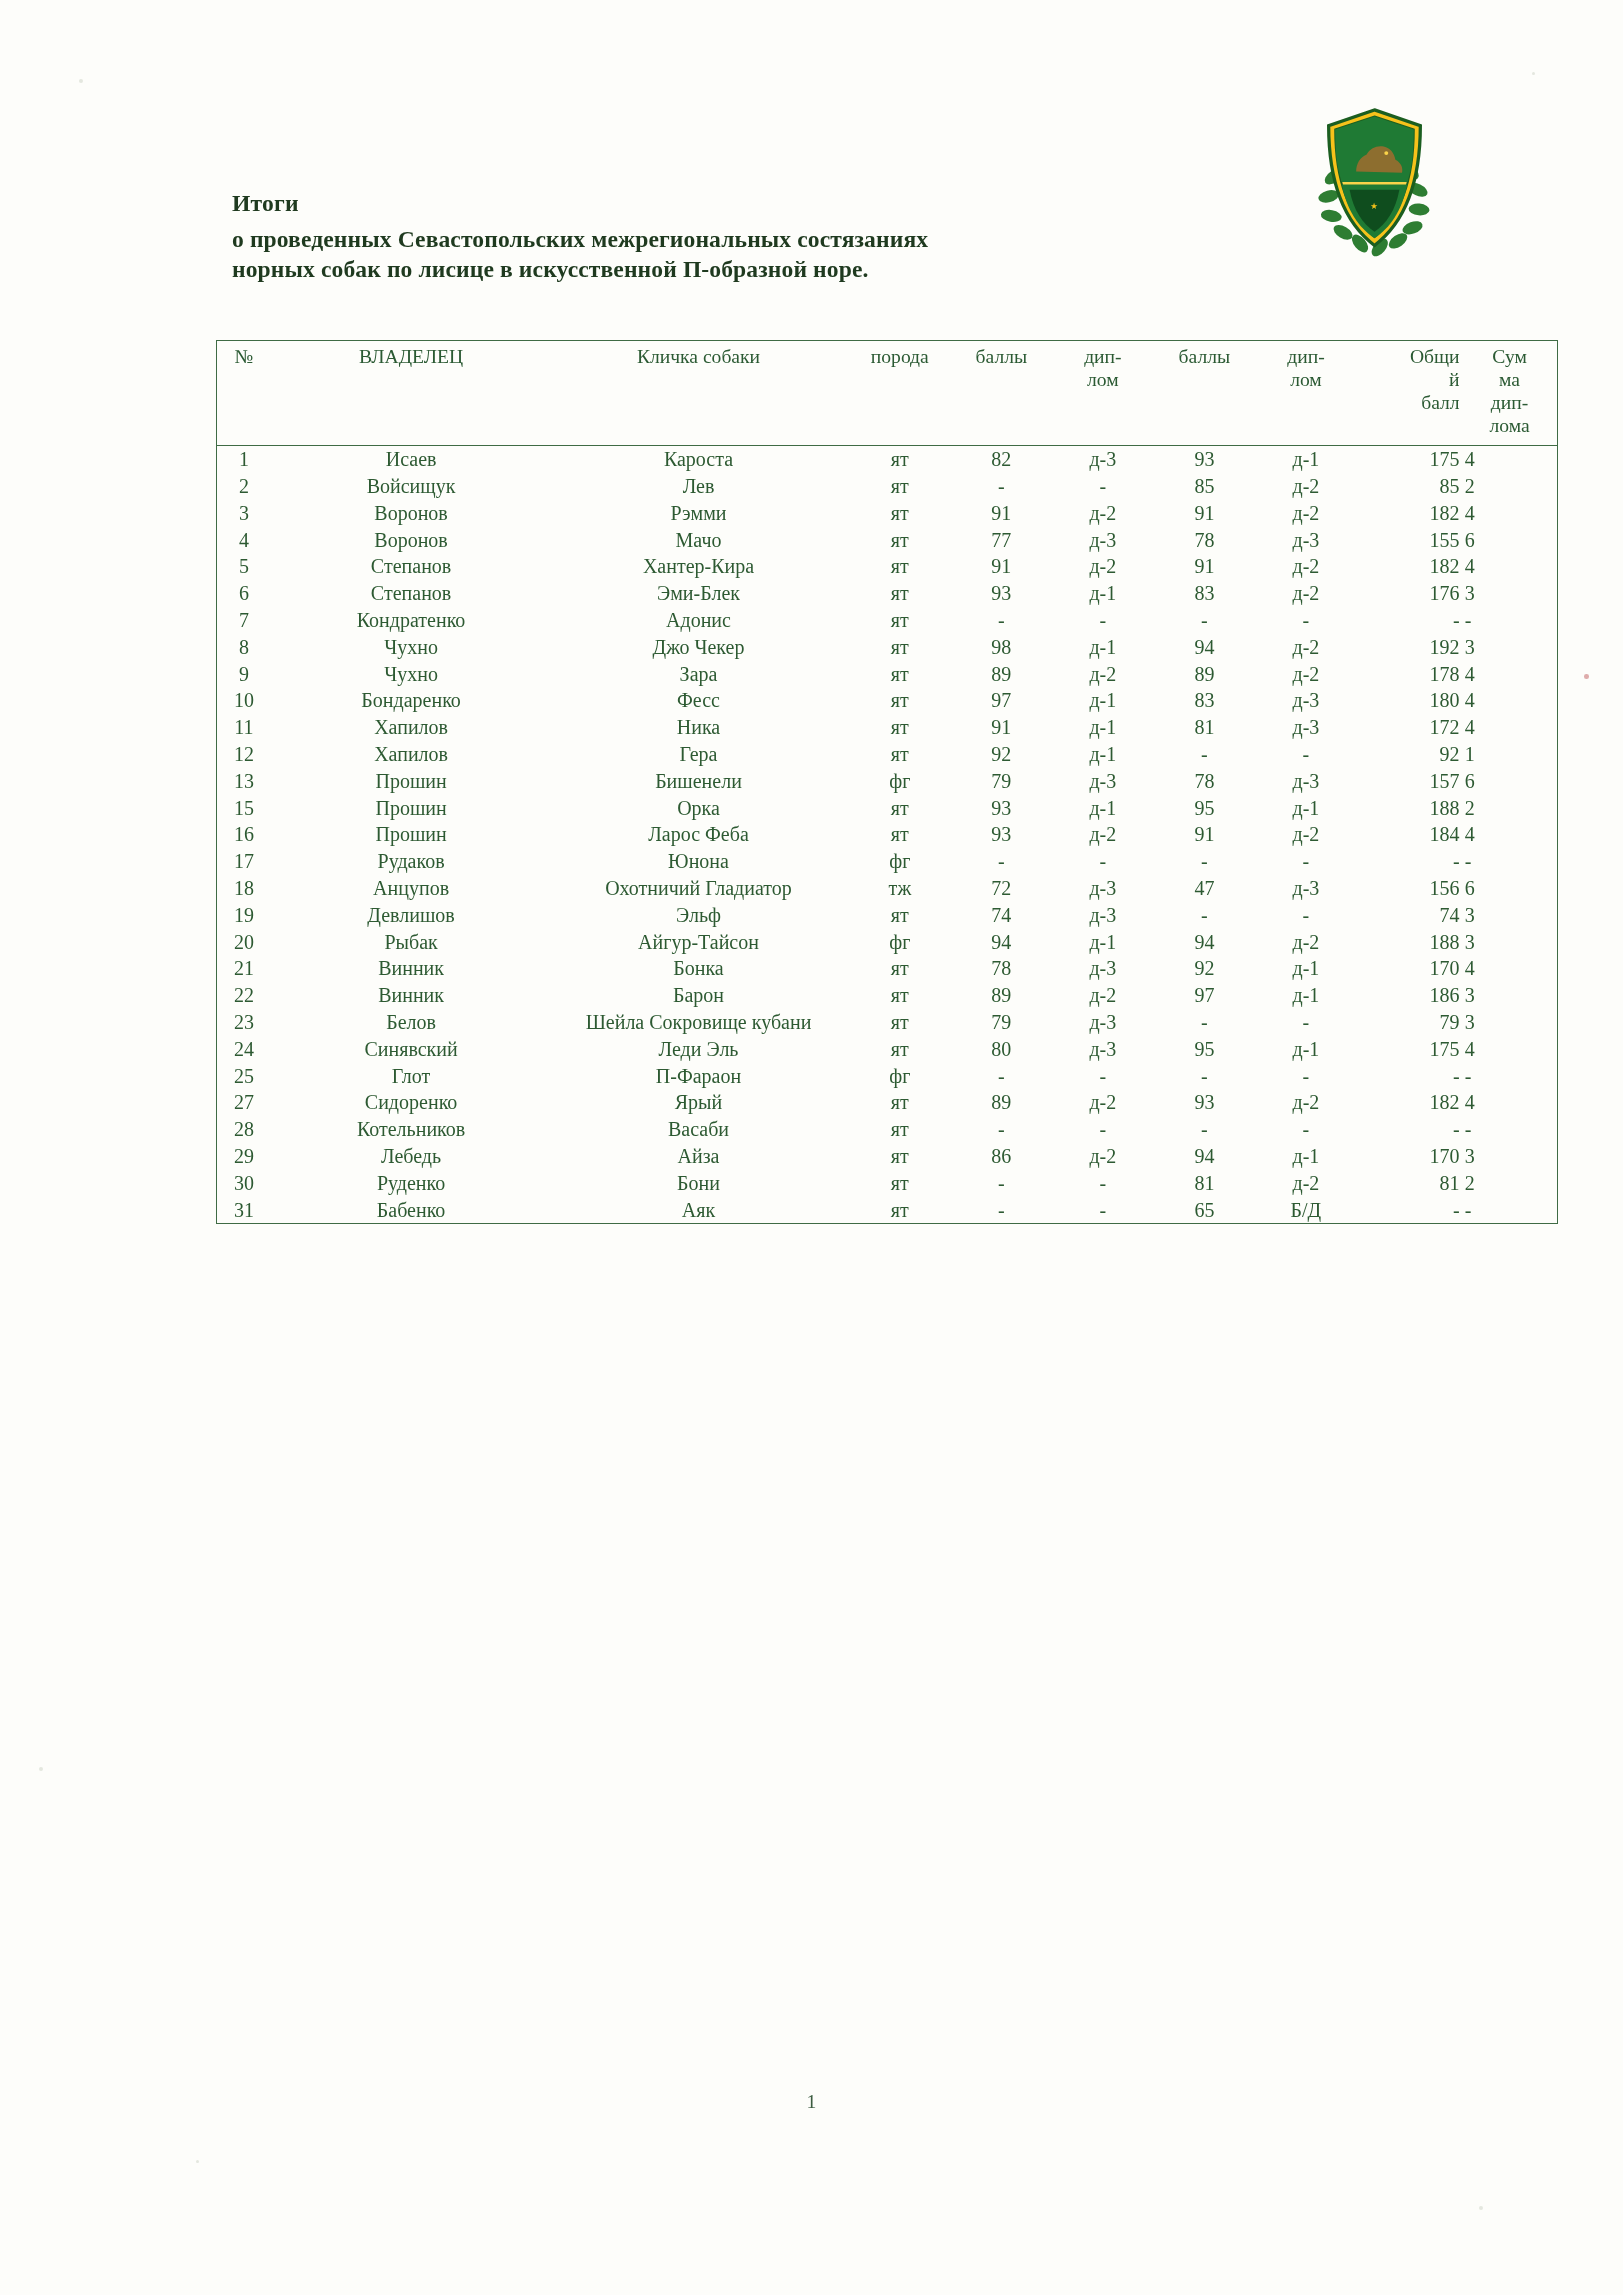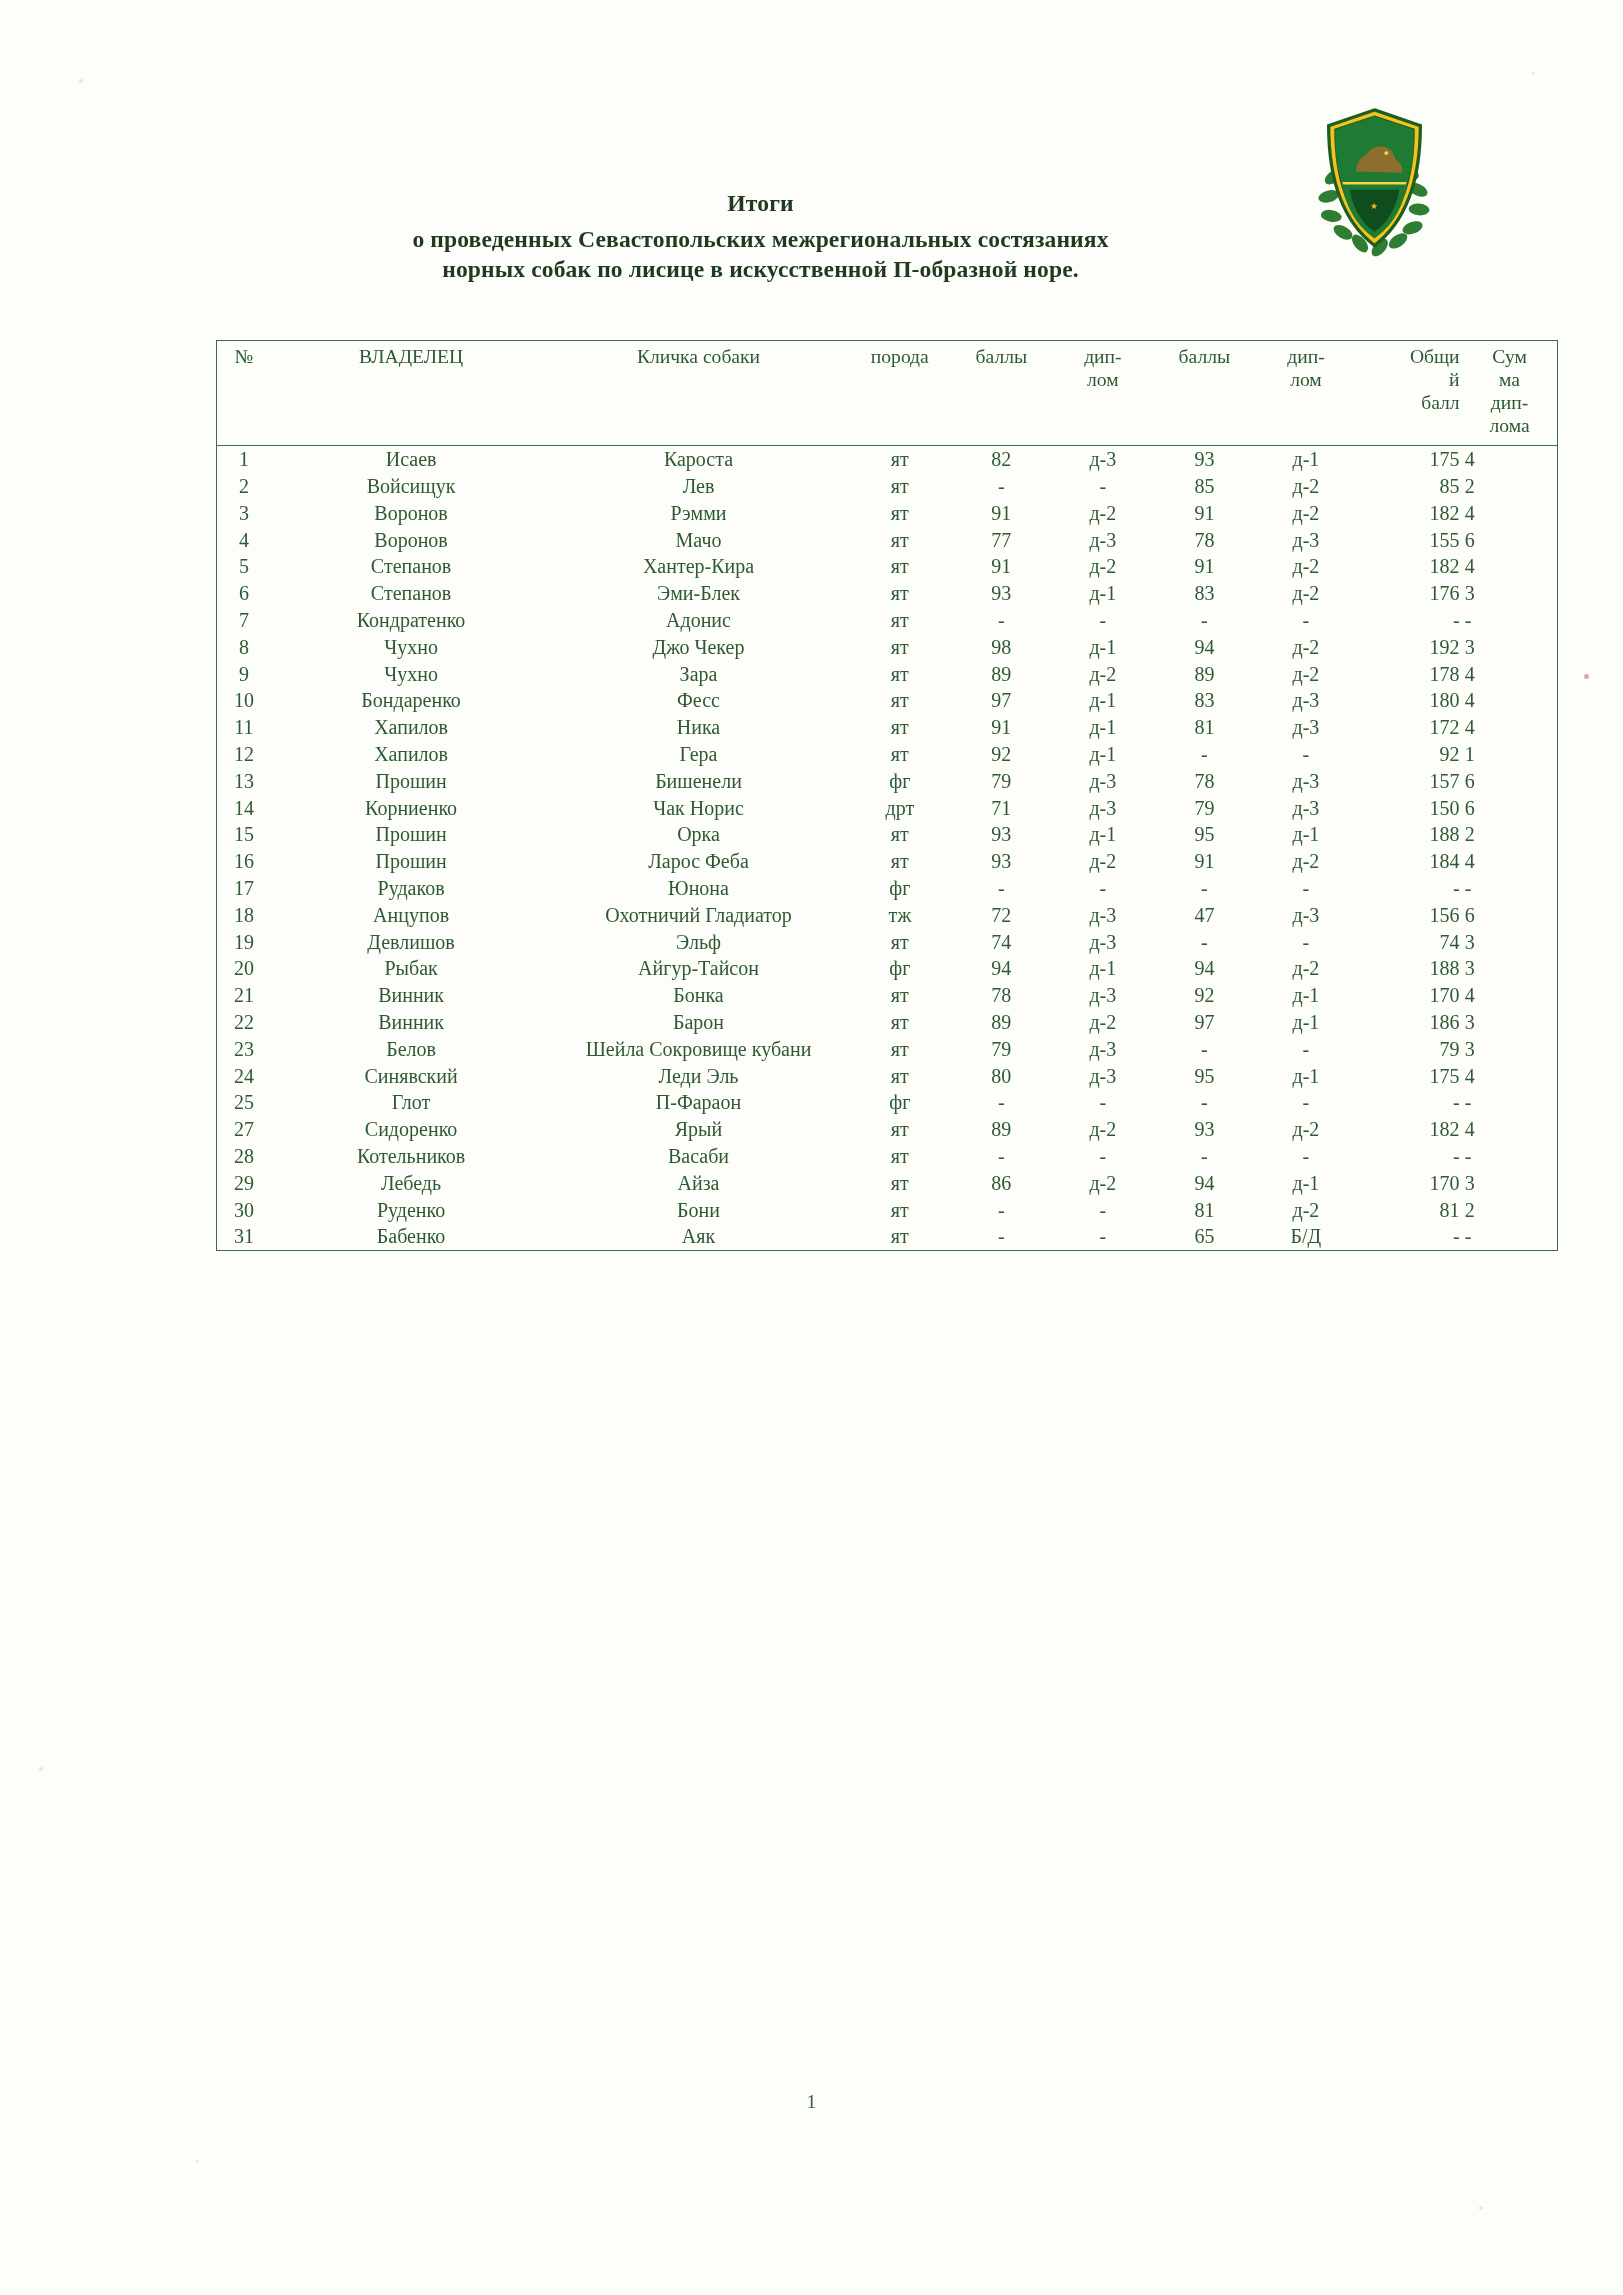--- a/index.html
+++ b/index.html
@@ -33,24 +33,24 @@
     position: absolute;
     left: 1309px;
     top: 98px;
     width: 131px;
     height: 177px;
   }
 
   
   .title-block {
     position: absolute;
-    left: 204px;
+    left: 232px;
     top: 190px;
     width: 1113px;
-    text-align: center;
+    text-align: left;
   }
   .title-main {
     font-weight: bold;
     font-size: 23.6px;
     letter-spacing: 0.2px;
     margin-bottom: 6.5px;
   }
   .title-line {
     font-weight: bold;
     font-size: 23.6px;
@@ -349,32 +349,20 @@
             <td class="c-dog">Бишенели</td>
             <td class="c-breed">фг</td>
             <td class="c-pts">79</td>
             <td class="c-dip">д-3</td>
             <td class="c-pts">78</td>
             <td class="c-dip">д-3</td>
             <td class="c-total">157</td>
             <td class="c-sum vline-r">6</td>
           </tr>
           <tr>
-            <td class="c-num vline-l">14</td>
-            <td class="c-owner">Корниенко</td>
-            <td class="c-dog">Чак Норис</td>
-            <td class="c-breed">дрт</td>
-            <td class="c-pts">71</td>
-            <td class="c-dip">д-3</td>
-            <td class="c-pts">79</td>
-            <td class="c-dip">д-3</td>
-            <td class="c-total">150</td>
-            <td class="c-sum vline-r">6</td>
-          </tr>
-          <tr>
             <td class="c-num vline-l">15</td>
             <td class="c-owner">Прошин</td>
             <td class="c-dog">Орка</td>
             <td class="c-breed">ят</td>
             <td class="c-pts">93</td>
             <td class="c-dip">д-1</td>
             <td class="c-pts">95</td>
             <td class="c-dip">д-1</td>
             <td class="c-total">188</td>
             <td class="c-sum vline-r">2</td>

